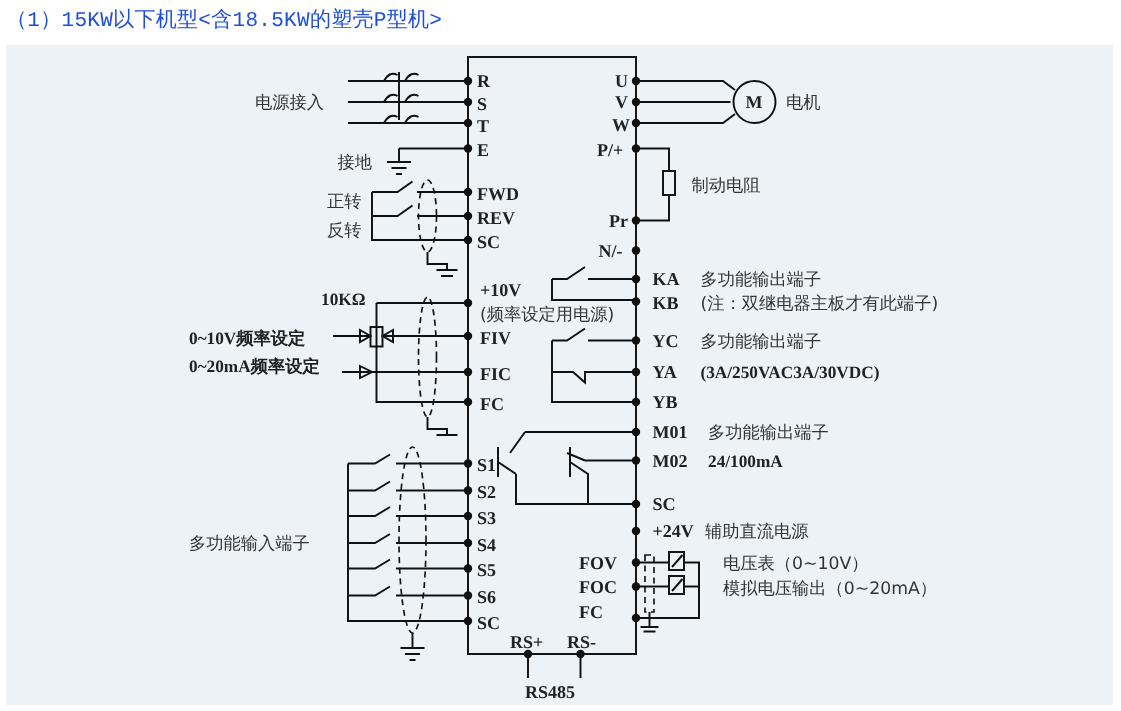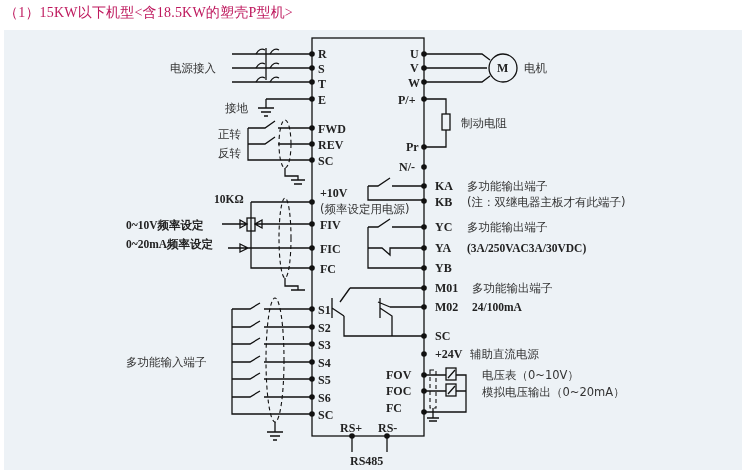--- a/index.html
+++ b/index.html
@@ -1,17 +1,17 @@
 <!DOCTYPE html>
 <html><head>
 <meta charset="utf-8">
 <style>
   html, body { margin:0; padding:0; background:#ffffff; }
   body { width:747px; height:474px; position:relative; overflow:hidden; font-family:"DejaVu Sans", sans-serif; }
-  .title { position:absolute; left:4px; top:4px; font-family:Liberation Serif, serif; font-size:14px; color:#be185d; letter-spacing:0.2px; }
+  .title { position:absolute; left:4px; top:4px; font-family:Liberation Mono, monospace; font-size:14px; color:#1d4ed8; letter-spacing:0.2px; }
   .panel { position:absolute; left:4px; top:30px; width:738px; height:440px; background:#edf2f6; }
   svg { position:absolute; left:0; top:0; }
   .lbl { font-family:"Liberation Serif", serif; font-size:12px; fill:#222; font-weight:bold; }
   .cn { font-family:"DejaVu Sans", sans-serif; font-size:11.5px; fill:#333; }
   .note { font-family:"Liberation Serif", serif; font-size:11.5px; fill:#222; font-weight:bold; }
   .w { stroke:#111; stroke-width:1.3; fill:none; }
   .dash { stroke:#111; stroke-width:1.1; fill:none; stroke-dasharray:4 3; }
   .dot { fill:#111; }
 </style>
 </head>

